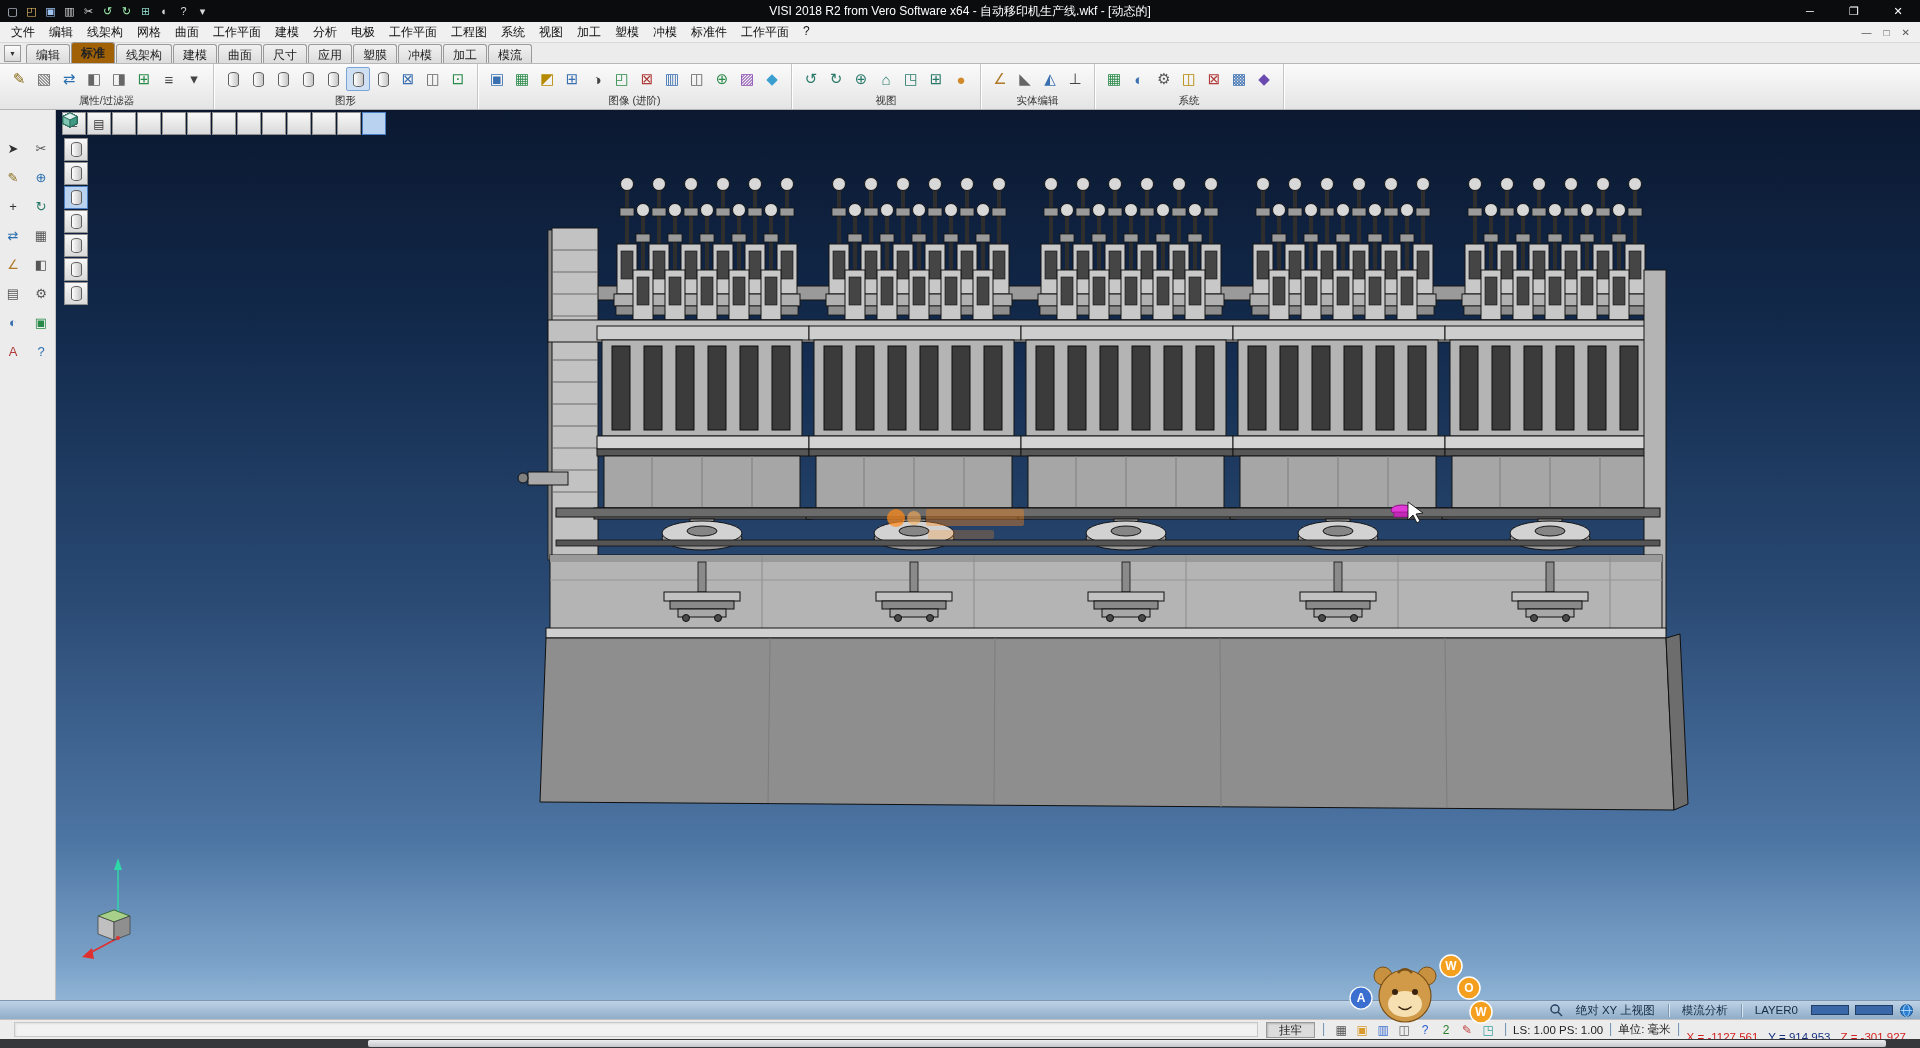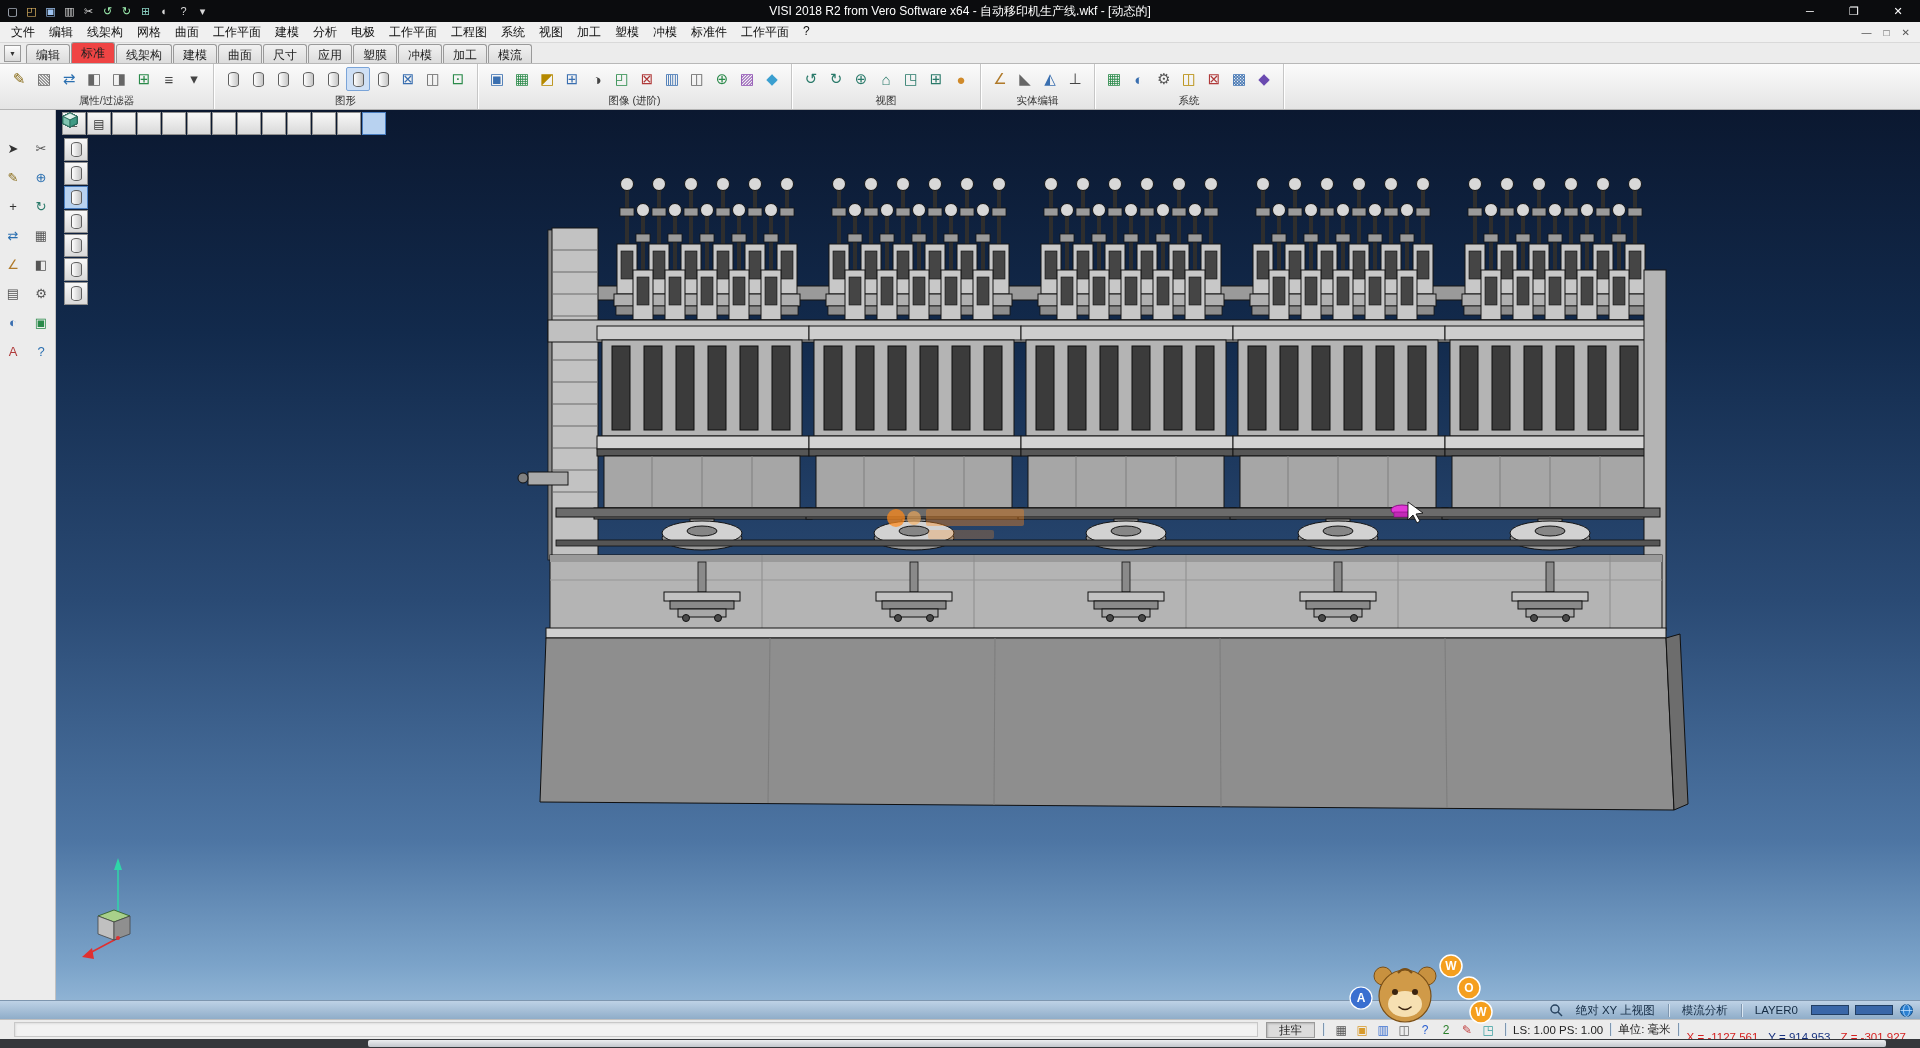--- a/index.html
+++ b/index.html
@@ -17,21 +17,21 @@
   
   .menubar{position:absolute;top:22px;left:0;right:0;height:21px;background:#f0f0f0;border-bottom:1px solid #d9d9d9;display:flex;align-items:center;padding-left:4px;}
   .menu-item{padding:2px 7px;color:#111;}
   .mdi{margin-left:auto;display:flex;gap:12px;padding-right:10px;color:#555;font-size:10px;}
   .mdi-btn{cursor:default;}
 
   
   .tabrow{position:absolute;top:43px;left:0;right:0;height:21px;background:#ececec;border-bottom:1px solid #b8b8b8;display:flex;align-items:flex-end;padding-left:4px;gap:1px;}
   .tab-drop{width:17px;height:17px;margin:0 4px 1px 0;border:1px solid #9a9a9a;background:linear-gradient(#fdfdfd,#d9d9d9);display:flex;align-items:center;justify-content:center;font-size:7px;color:#333;}
   .tab{height:19px;padding:2px 9px 0;border:1px solid #9a9a9a;border-bottom:none;border-radius:3px 3px 0 0;background:linear-gradient(#f1f1f1,#dcdcdc);color:#222;font-size:12px;}
-  .tab.active{background:#ef4444;height:21px;font-weight:normal;position:relative;}
+  .tab.active{background:#a16207;height:21px;font-weight:bold;position:relative;}
 
   
   .toolbar{position:absolute;top:64px;left:0;right:0;height:46px;background:linear-gradient(#fbfbfb,#e4e4e4);border-bottom:1px solid #b4b4b4;display:flex;}
   .tb-group{display:flex;flex-direction:column;padding:1px 7px 0;border-right:1px solid #c6c6c6;box-shadow:1px 0 0 #ffffff;}
   .tb-icons{display:flex;gap:1px;align-items:center;height:28px;}
   .tb-icon{width:24px;height:24px;display:flex;align-items:center;justify-content:center;font-size:15px;border:1px solid transparent;border-radius:2px;color:#444;}
   .tb-icon.active{background:#cfe0f5;border-color:#7aa4d8;}
   .tb-label{text-align:center;font-size:10.5px;color:#333;height:15px;line-height:14px;}
 
   

